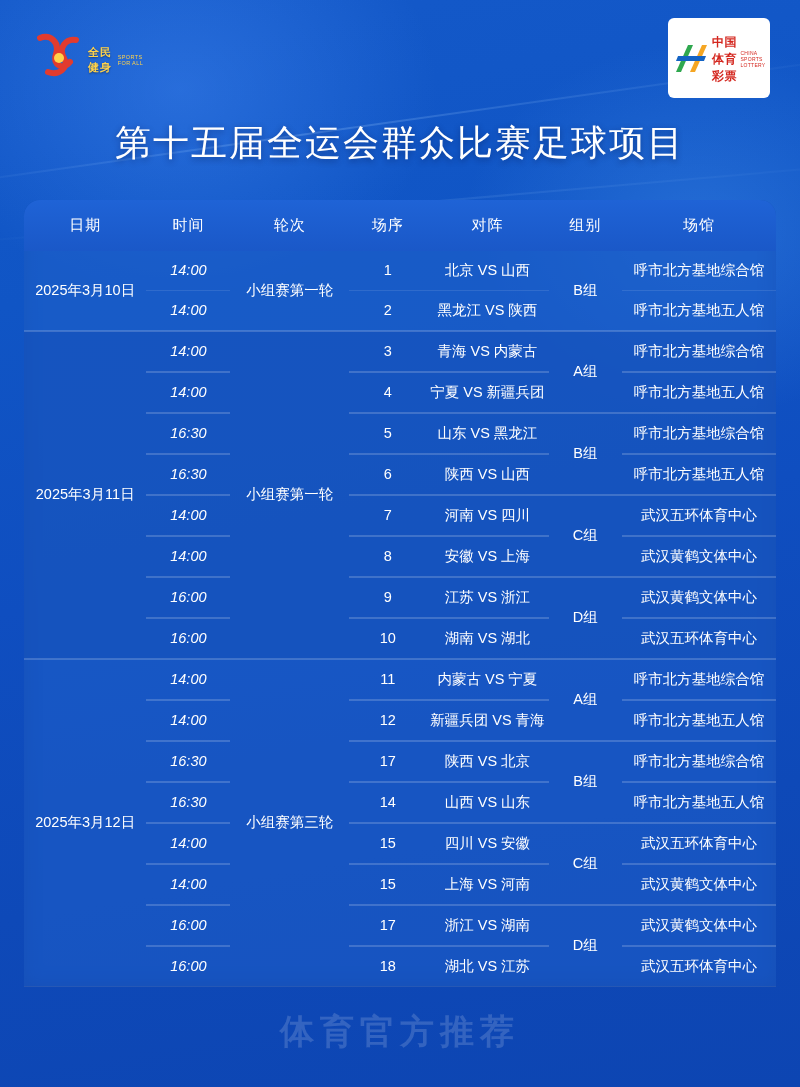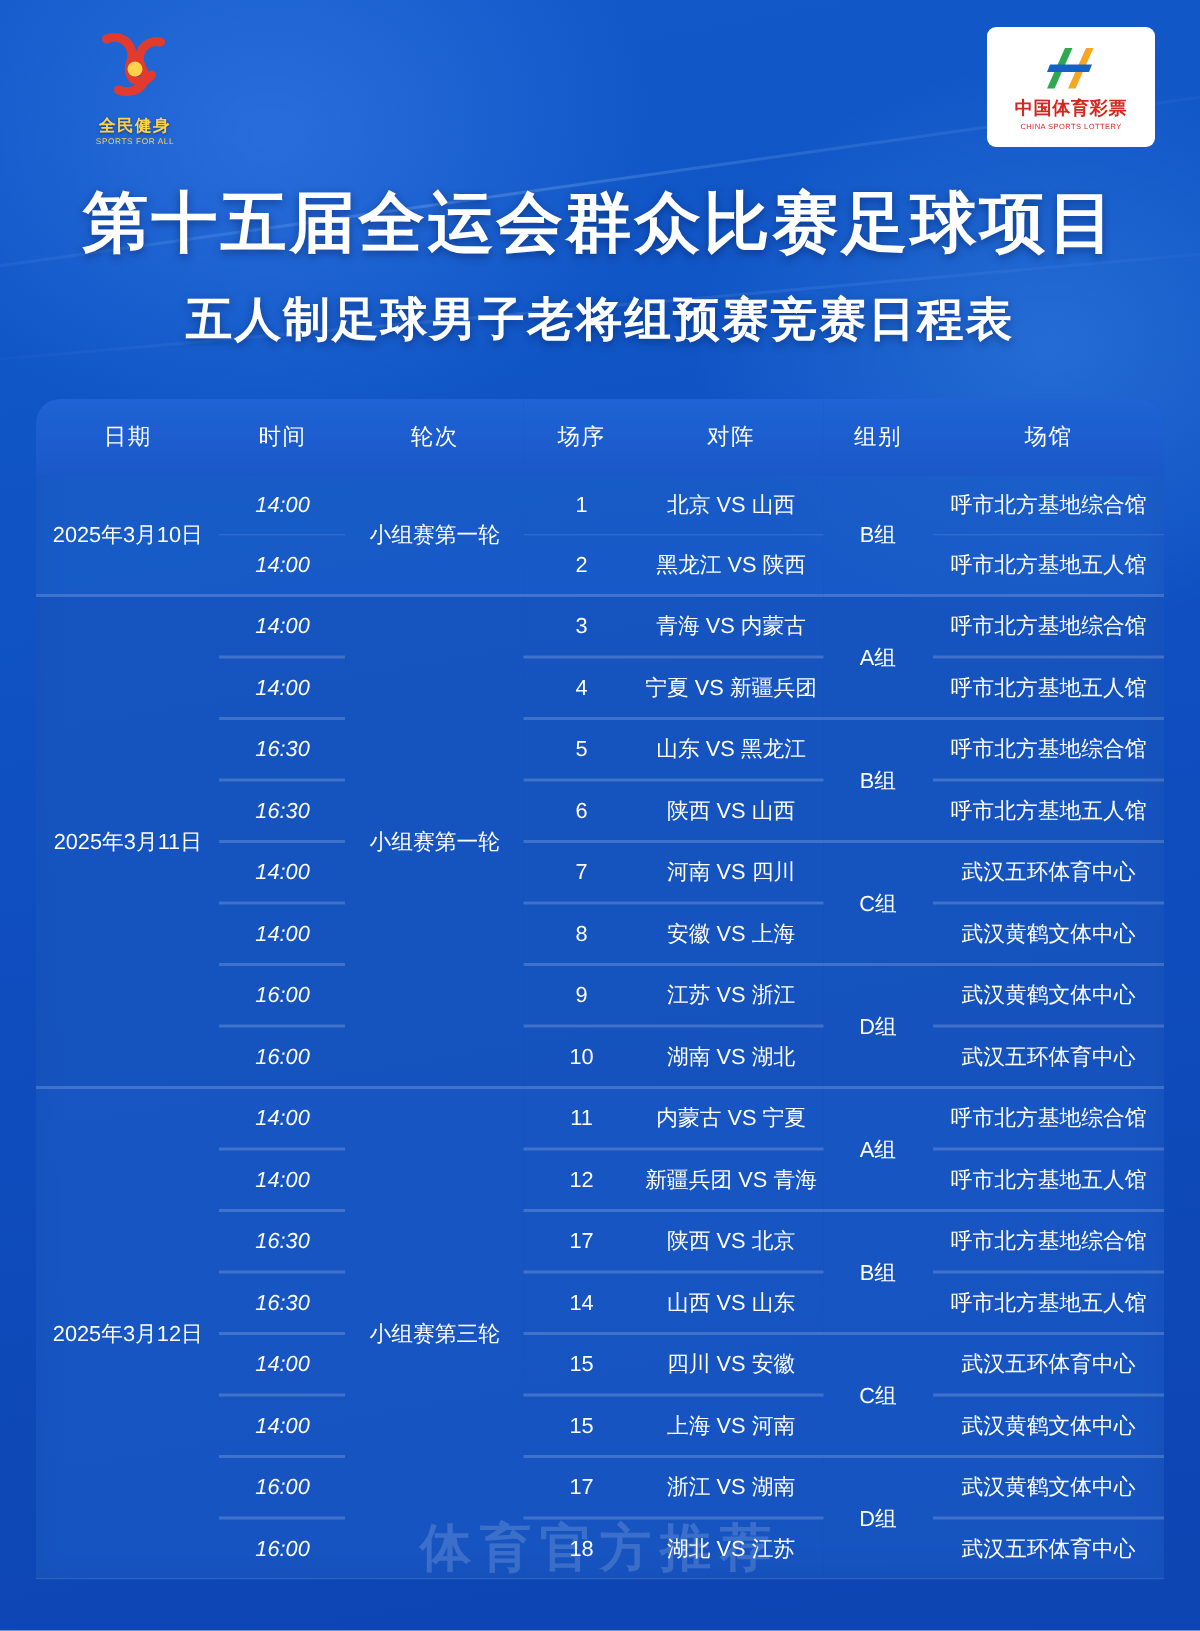--- a/index.html
+++ b/index.html
@@ -39,58 +39,58 @@
   header.top-bar {
     position: relative;
     height: 115px;
     padding: 18px 30px 0 30px;
     display: flex;
     justify-content: space-between;
     align-items: flex-start;
   }
   .logo-left {
     width: 120px; height: 82px;
-    display: flex; flex-direction: column; align-items: center; justify-content: center;
+    display: flex; flex-direction: row; align-items: center; justify-content: center;
   }
   .logo-left .mark { width: 58px; height: 54px; }
   .logo-left .cn-text {
     margin-top: 2px;
     font-size: 11px;
     letter-spacing: 1px;
     color: #ffd24a;
     font-weight: bold;
     text-shadow: 0 1px 2px rgba(0,0,0,0.4);
   }
   .logo-left .en-text {
     font-size: 5.5px; color: #ffd24a; letter-spacing: 0.4px; margin-top: 1px;
   }
   .logo-right {
-    width: 112px; height: 80px;
+    width: 102px; height: 80px;
     background: #ffffff;
     border-radius: 6px;
-    display: flex; flex-direction: column;
+    display: flex; flex-direction: row;
     align-items: center; justify-content: center;
     padding: 5px 4px;
   }
   .logo-right .sl-mark { width: 40px; height: 33px; }
   .logo-right .sl-cn {
     color: #d4271f; font-size: 12px; font-weight: bold; letter-spacing: 0.5px; margin-top: 2px;
   }
   .logo-right .sl-en {
     color: #d4271f; font-size: 5px; letter-spacing: 0.3px; margin-top: 1px;
   }
 
   .titles {
     position: relative;
     text-align: center;
     padding: 4px 20px 22px 20px;
   }
   .title-main {
-    font-size: 44px;
-    font-weight: bold;
+    font-size: 36px;
+    font-weight: normal;
     letter-spacing: 2px;
     line-height: 1.35;
     text-shadow: 0 2px 6px rgba(0,20,70,0.45);
   }
   .title-sub {
     margin-top: 14px;
     font-size: 31px;
     font-weight: bold;
     letter-spacing: 1.5px;
     line-height: 1.35;
@@ -197,21 +197,20 @@
       </svg>
     </span>
     <span class="sl-cn">中国体育彩票</span>
     <span class="sl-en">CHINA SPORTS LOTTERY</span>
   </div>
 
 </header>
 
 <section class="titles">
   <h1 class="title-main">第十五届全运会群众比赛足球项目</h1>
-  <h2 class="title-sub">五人制足球男子老将组预赛竞赛日程表</h2>
 </section>
 
 <section class="table-wrap">
   <table class="schedule">
     <colgroup>
       <col class="c-date">
         <col class="c-time">
         <col class="c-round">
         <col class="c-no">
       <col class="c-match">

